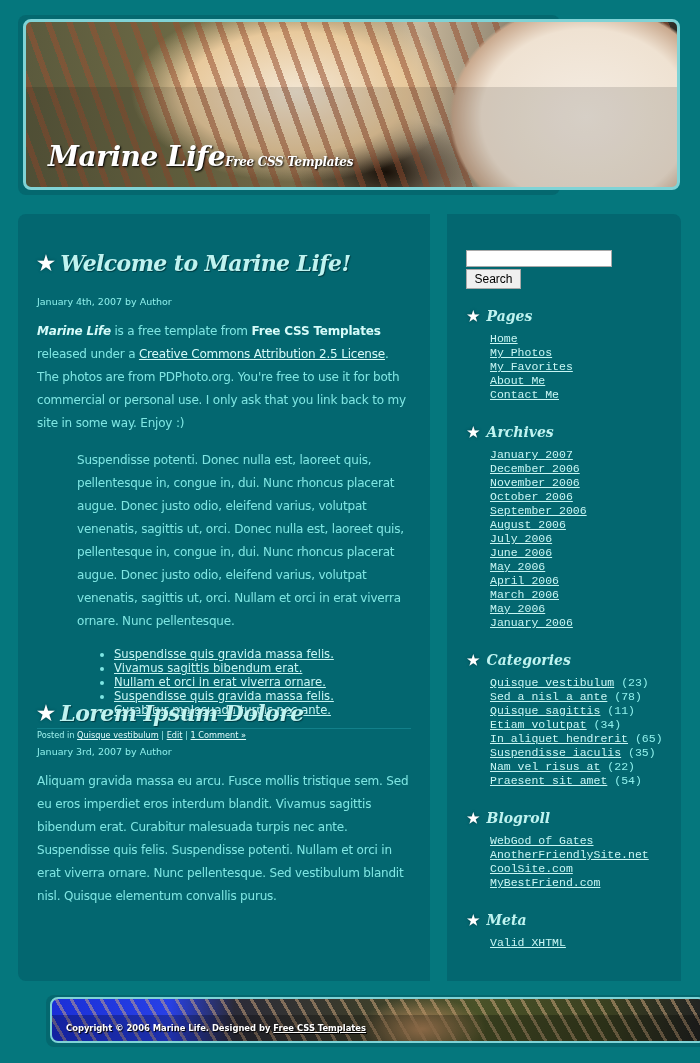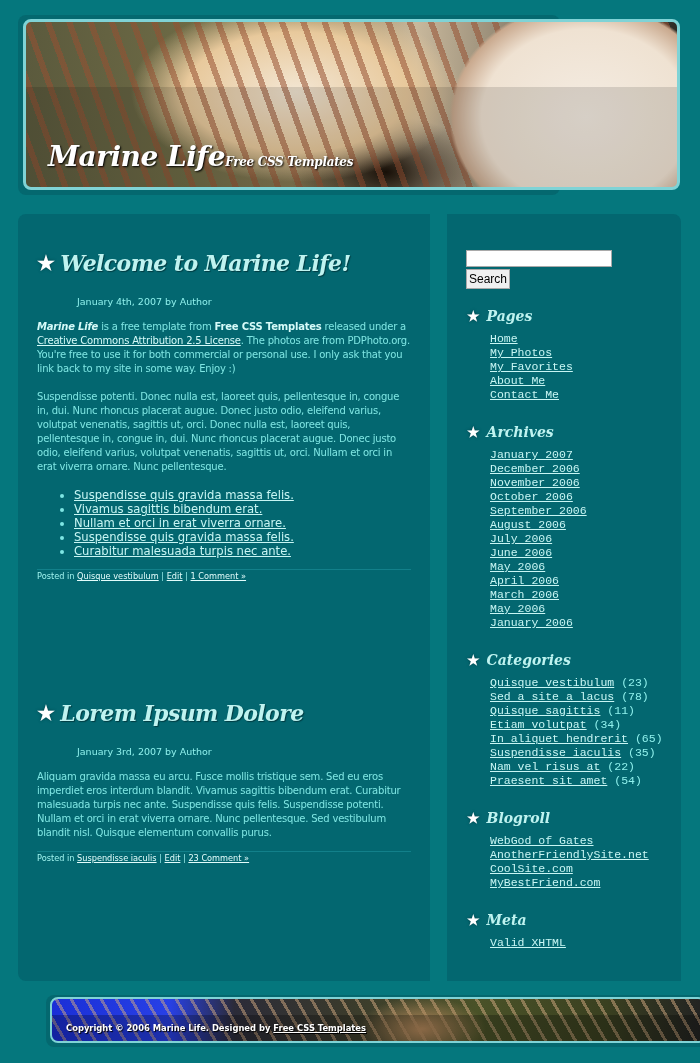--- a/index.html
+++ b/index.html
@@ -46,38 +46,38 @@
     background: #036770; border-radius: 0 8px 0 0;
   }
   .post { position: absolute; left: 19px; width: 374px; }
   .post-title {
     margin: 0; font-family: "DejaVu Serif", serif; font-style: italic; font-weight: bold;
     font-size: 22px; color: #bff3f0; letter-spacing: -0.6px;
     text-shadow: 1px 1px 1px #023c42;
     display: flex; align-items: center; gap: 6px; white-space: nowrap;
   }
   .star { color: #ffffff; font-size: 20px; font-style: normal; text-shadow: 0 0 3px #023c42; }
-  .post-date { font-size: 9.5px; color: #8ff0ec; margin-top: 20px; margin-left: 40px; }
-  .post-body p { margin: 0; font-size: 10px; line-height: 14px; letter-spacing: -0.2px; }
-  .post-body p + p, .post-body ul + p, .post-body p + ul { margin-top: 14px; }
+  .post-date { font-size: 9.5px; color: #8ff0ec; margin-top: 20px; }
+  .post-body p { margin: 0; font-size: 12px; line-height: 23px; letter-spacing: -0.2px; }
+  .post-body p + p, .post-body ul + p, .post-body p + ul { margin-top: 14px; margin-left: 40px; }
   .post-body a { color: #d6fbf9; text-decoration: underline; }
   .post-body b { color: #d6fbf9; }
   .post-body ul { margin: 0; padding-left: 37px; font-size: 11.6px; line-height: 14px; }
   .post-body li a { color: #c8f6f4; }
   .post-meta {
     border-top: 1px solid #12808a; margin-top: 11px; padding-top: 1px;
     font-size: 8.2px; color: #9ff2ee;
   }
   .post-meta a { color: #e3fdfc; text-decoration: underline; }
   #search-input {
     position: absolute; left: 19px; top: 36px; width: 146px; height: 17px;
     border: 1px solid #a9a9a9; background: #fff; box-sizing: border-box;
   }
   #search-button {
-    position: absolute; left: 19px; top: 55px; width: 44px; height: 20px;
+    position: absolute; left: 19px; top: 55px; width: 55px; height: 20px;
     border: 1px solid #a9a9a9; background: #f0f0f0; font-size: 12px; color: #000;
     font-family: "Liberation Sans", sans-serif; box-sizing: border-box; padding: 0;
   }
   .widget { position: absolute; left: 20px; width: 200px; }
   .widget h2 {
     margin: 0; font-family: "DejaVu Serif", serif; font-style: italic; font-weight: bold;
     font-size: 14px; color: #bff3f0; display: flex; align-items: center; gap: 7px;
   }
   .widget h2 .star { font-size: 14px; }
   .widget ul { list-style: none; margin: 8px 0 0 23px; padding: 0; font-size: 11.5px; line-height: 14px; font-family: Liberation Mono, monospace; }
@@ -140,23 +140,20 @@
 
   <div class="post" style="top:486px;">
     <h1 class="post-title">
       <span class="star">★</span>
       <span>Lorem Ipsum Dolore</span>
     </h1>
     <div class="post-date">January 3rd, 2007 by Author</div>
     <div class="post-body" style="margin-top:13px;">
       <p>Aliquam gravida massa eu arcu. Fusce mollis tristique sem. Sed eu eros imperdiet eros interdum blandit. Vivamus sagittis bibendum erat. Curabitur malesuada turpis nec ante. Suspendisse quis felis. Suspendisse potenti. Nullam et orci in erat viverra ornare. Nunc pellentesque. Sed vestibulum blandit nisl. Quisque elementum convallis purus.</p>
     </div>
-    <div class="post-meta">
-      <span>Posted in </span><a href="#">Suspendisse iaculis</a><span> | </span><a href="#">Edit</a><span> | </span><a href="#">23 Comment »</a>
-    </div>
   </div>
 </div>
 
 <div id="sidebar">
   <input id="search-input" type="text" value="" style="">
   <button id="search-button">Search</button>
 
   <div class="widget" style="top:94px;">
     <h2>
         <span class="star">★</span>
@@ -193,21 +190,21 @@
     </ul>
   </div>
 
   <div class="widget" style="top:438px;">
     <h2>
         <span class="star">★</span>
         <span>Categories</span>
       </h2>
     <ul>
       <li><a href="#">Quisque vestibulum</a> <span class="count">(23)</span></li>
-      <li><a href="#">Sed a site a lacus</a> <span class="count">(78)</span></li>
+      <li><a href="#">Sed a nisl a ante</a> <span class="count">(78)</span></li>
       <li><a href="#">Quisque sagittis</a> <span class="count">(11)</span></li>
       <li><a href="#">Etiam volutpat</a> <span class="count">(34)</span></li>
       <li><a href="#">In aliquet hendrerit</a> <span class="count">(65)</span></li>
       <li><a href="#">Suspendisse iaculis</a> <span class="count">(35)</span></li>
       <li><a href="#">Nam vel risus at</a> <span class="count">(22)</span></li>
       <li><a href="#">Praesent sit amet</a> <span class="count">(54)</span></li>
     </ul>
   </div>
 
   <div class="widget" style="top:596px;">

